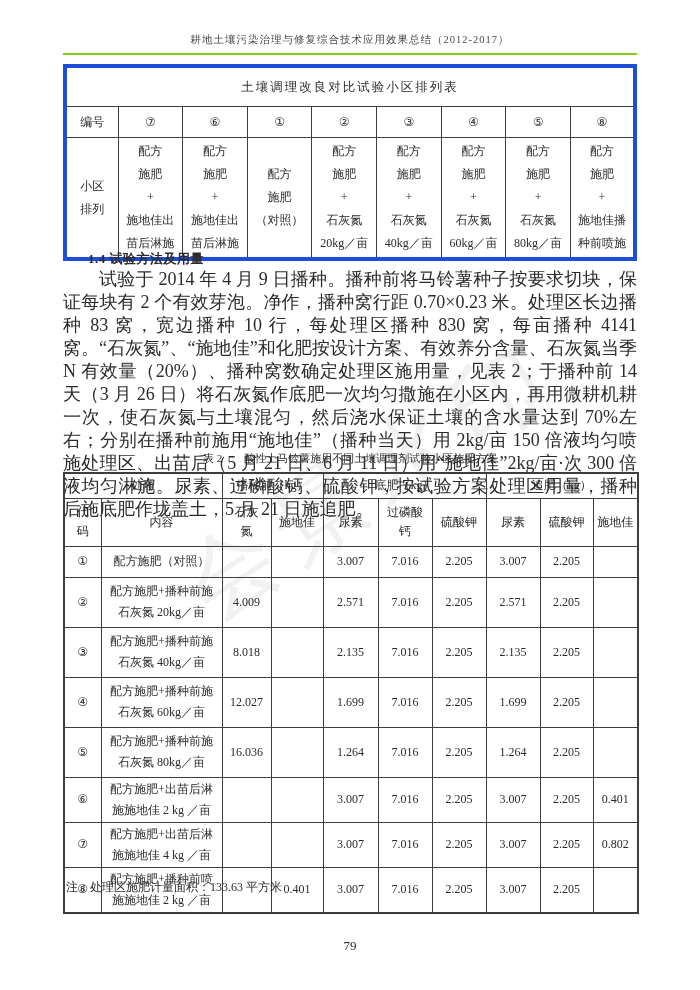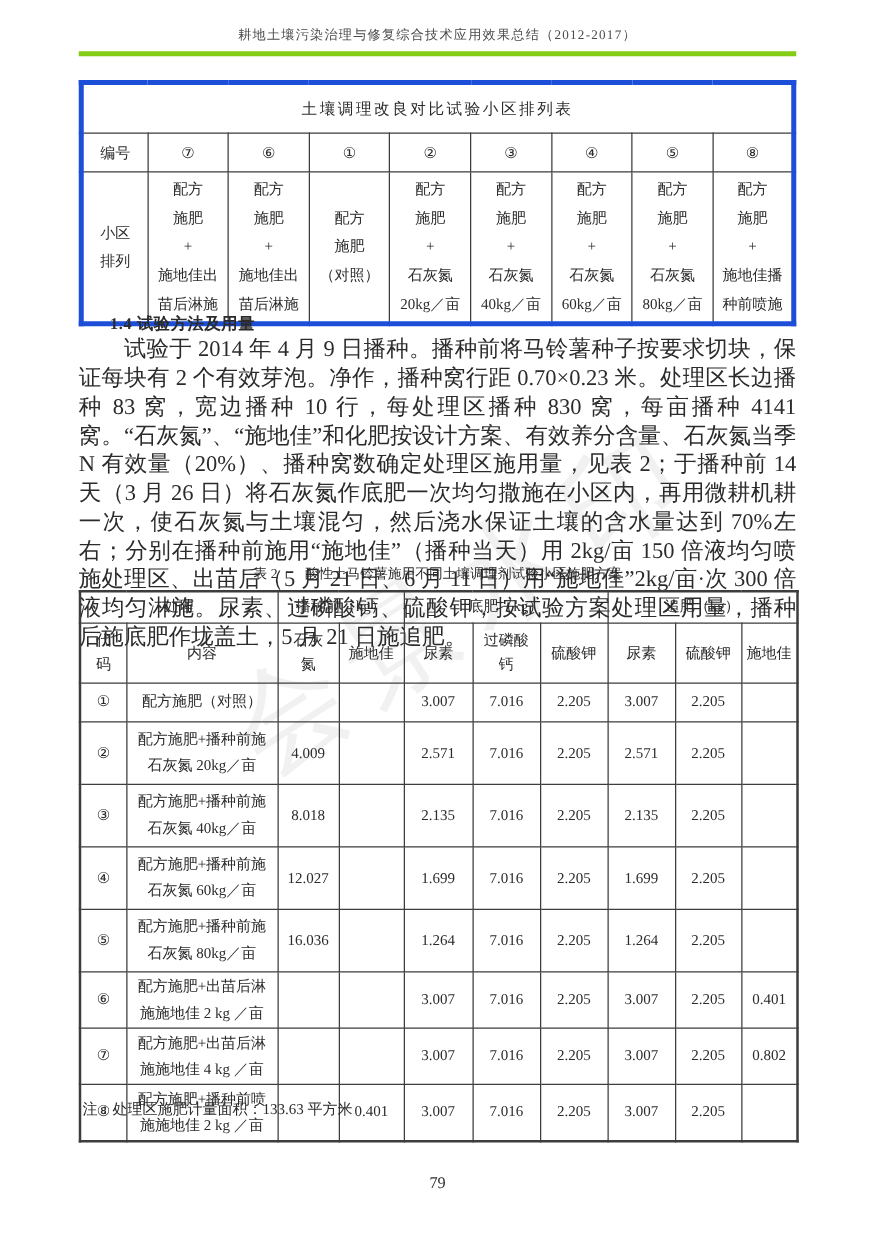--- a/index.html
+++ b/index.html
@@ -6,23 +6,23 @@
   .page{
     position:relative;
     width:700px;height:990px;
     background:#ffffff;
     font-family:"Liberation Serif","DejaVu Serif","DejaVu Sans",serif;
     color:#2b2b2b;
     overflow:hidden;
   }
   
   .page-header{
-    position:absolute;left:63px;top:21px;width:574px;
+    position:absolute;left:63px;top:33px;width:574px;
     text-align:center;font-size:10.5px;letter-spacing:1px;color:#4a4a4a;
-    padding-bottom:6px;border-bottom:4px solid #84cc16;
+    padding-bottom:6px;border-bottom:2px solid #84cc16;
   }
   
   .watermark{
     position:absolute;left:130px;top:330px;width:480px;height:300px;
     display:flex;align-items:center;justify-content:center;
     transform:rotate(-33deg);
     font-size:92px;letter-spacing:14px;color:#8f8f8f;opacity:0.12;
     pointer-events:none;white-space:nowrap;
   }
   

